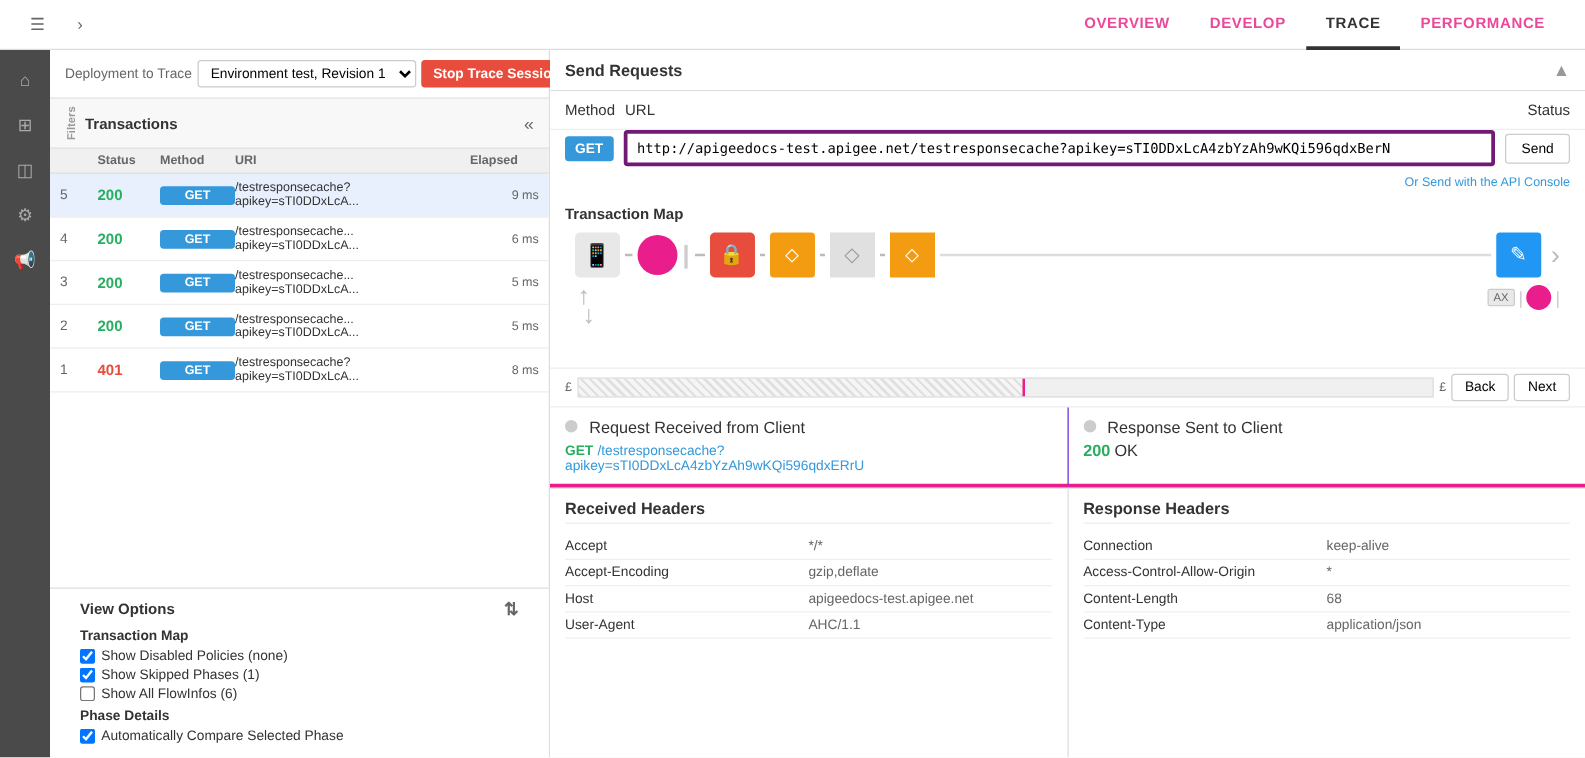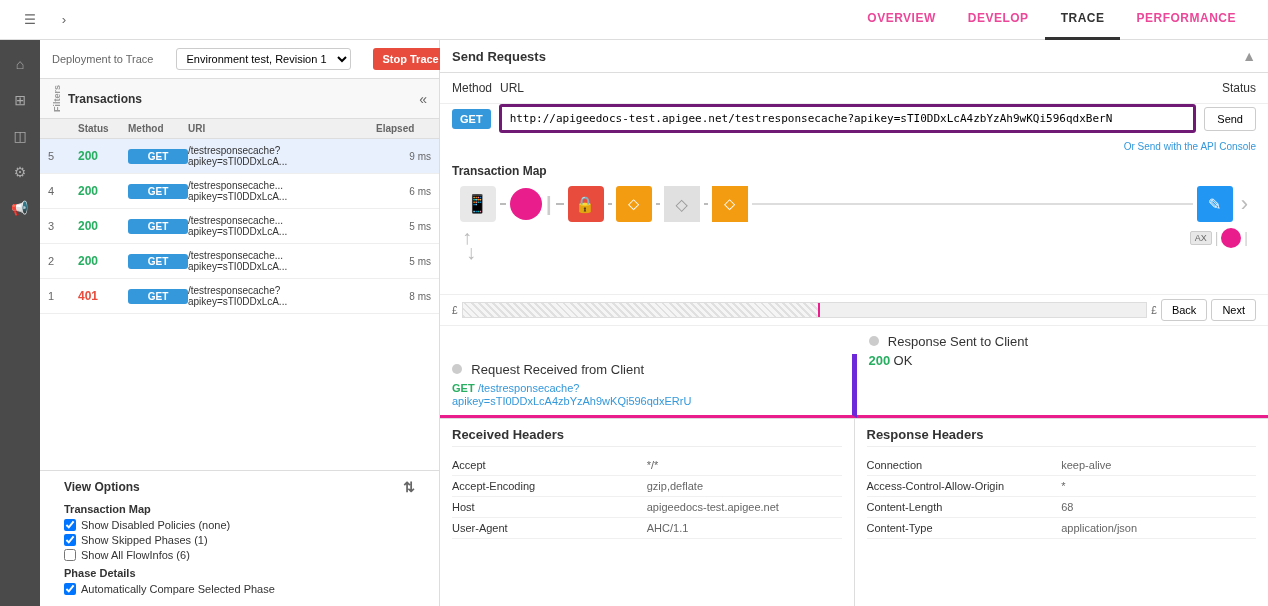--- a/index.html
+++ b/index.html
@@ -34,21 +34,21 @@
     }
 
     
     .transactions-panel {
       width: 400px; background: #fff; border-right: 1px solid #ddd; flex-shrink: 0;
       display: flex; flex-direction: column;
     }
 
     .panel-toolbar {
       display: flex; align-items: center; padding: 8px 12px; border-bottom: 1px solid #ddd;
-      gap: 22px; flex-shrink: 0;
+      gap: 4px; flex-shrink: 0;
     }
 
     .deploy-label { font-size: 11px; color: #666; white-space: nowrap; }
     .deploy-select {
       font-size: 11px; border: 1px solid #ccc; padding: 3px 6px; border-radius: 3px;
       background: #fff; cursor: pointer;
     }
 
     .stop-btn {
       background: #e74c3c; color: #fff; border: none; padding: 5px 10px;
@@ -391,21 +391,21 @@
         </div>
         <span style="font-size:10px;color:#666;">£</span>
         <div style="display:flex;gap:4px;">
           <button class="nav-btn">Back</button>
           <button class="nav-btn">Next</button>
         </div>
       </div>
     </div>
 
     <div style="display:flex;border-bottom:1px solid #ddd;flex-shrink:0;">
-      <div style="flex:1;padding:8px 12px;border-bottom:3px solid #e91e8c;border-right:5px solid #6d28d9;margin-top:28px;">
+      <div style="flex:1;padding:8px 12px;border-bottom:3px solid #e91e8c;border-right:1px solid #6d28d9;">
         <div style="margin-bottom:4px;">
           <span style="display:inline-block;width:10px;height:10px;border-radius:50%;background:#ccc;margin-right:6px;"></span>
           <span style="font-size:13px;">Request Received from Client</span>
         </div>
         <div>
           <span style="color:#27ae60;font-weight:bold;font-size:11px;">GET</span>
           <span style="color:#3498db;font-size:11px;"> <span>/testresponsecache?</span></span>
         </div>
         <div style="color:#3498db;font-size:11px;">apikey=sTI0DDxLcA4zbYzAh9wKQi596qdxERrU</div>
       </div>

